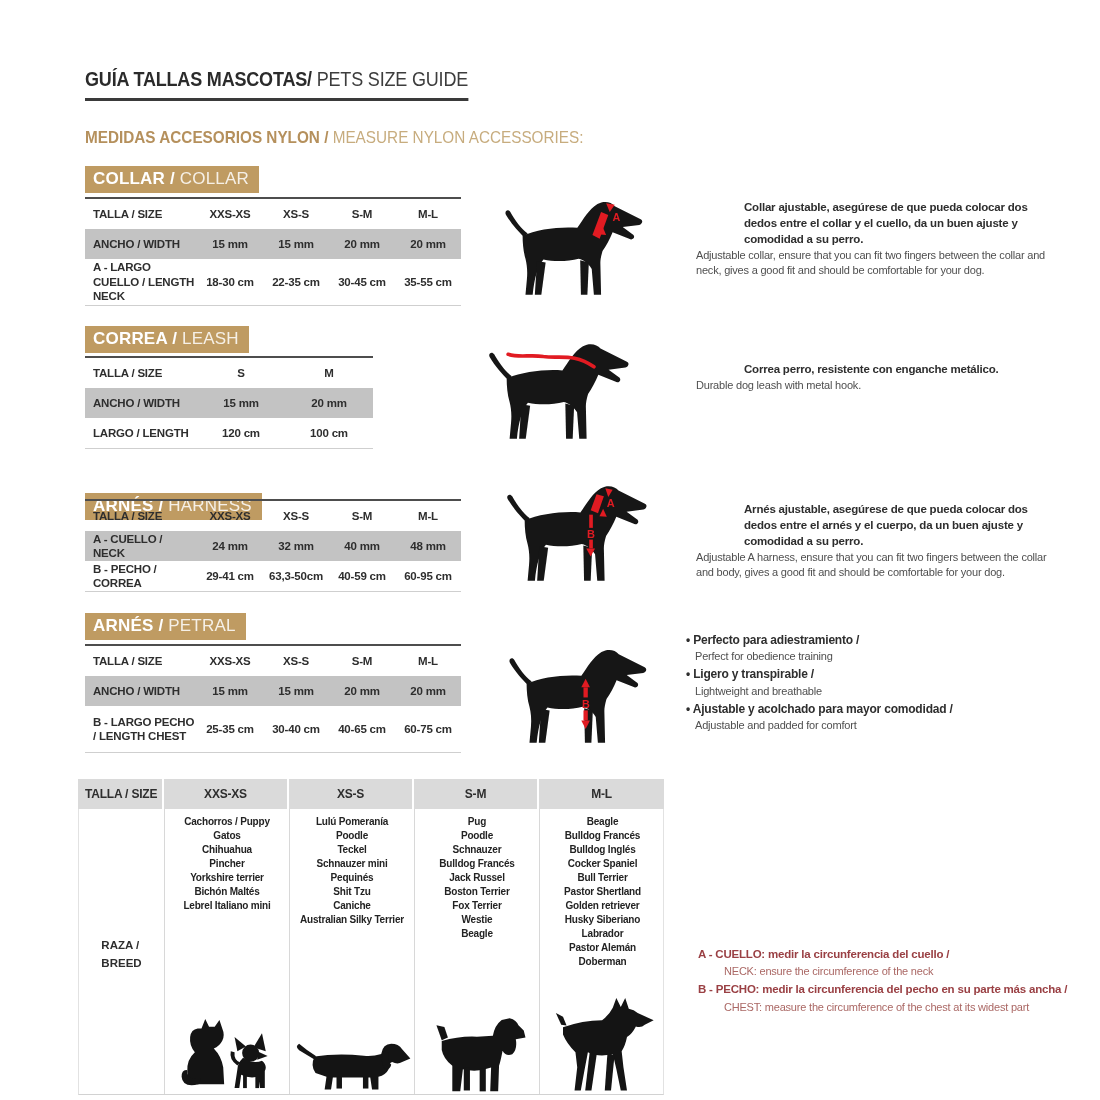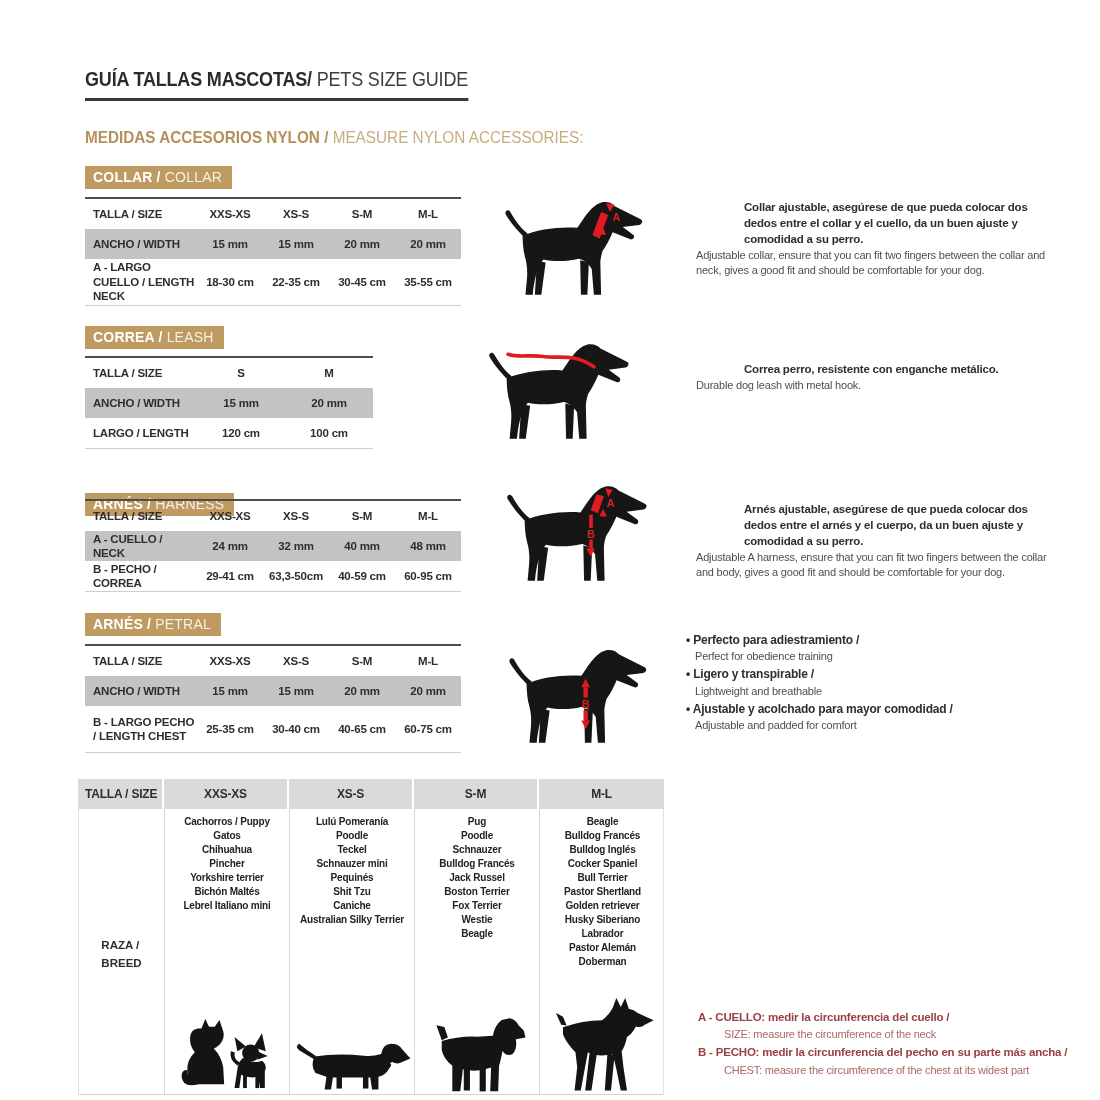--- a/index.html
+++ b/index.html
@@ -11,21 +11,21 @@
   .title{left:85px;top:68px;font-size:20px;font-weight:700;letter-spacing:-.2px;
          border-bottom:3px solid #3a3a3a;padding-bottom:7px;display:inline-block;
          transform:scaleX(.9);transform-origin:0 0;white-space:nowrap;color:#2b2b2b;}
   .title .t-l{font-weight:400;color:#3d3d3d;}
   .subtitle{left:85px;top:128px;font-size:17px;font-weight:700;white-space:nowrap;
             transform:scaleX(.9);transform-origin:0 0;color:#b5905c;}
   .subtitle .s-l{font-weight:400;color:#c7ac7e;}
 
   
   .badge{background:#bf9b62;color:#fff;display:inline-block;padding:3px 10px 4px 8px;
-         font-size:14px;font-weight:700;letter-spacing:.2px;white-space:nowrap;}
+         font-size:17px;font-weight:700;letter-spacing:.2px;white-space:nowrap;}
   .badge .b-l{font-weight:400;color:rgba(255,255,255,.85);}
   .sec1-badge{left:85px;top:166px;} .sec2-badge{left:85px;top:326px;}
   .sec3-badge{left:85px;top:493px;} .sec4-badge{left:85px;top:613px;}
 
   
   table.mtable{border-collapse:collapse;border-top:2px solid #4d4d4d;border-bottom:1px solid #cfcfcf;}
   .mtable td{font-size:11.5px;font-weight:700;color:#2e2e2e;height:30px;vertical-align:middle;
              text-align:center;letter-spacing:-.2px;padding:0 2px;}
   .mtable td.lbl{text-align:left;padding-left:8px;line-height:1.25;}
   .mtable tr.gray td{background:#c3c3c3;}
@@ -65,21 +65,21 @@
            border-bottom:1px solid #d2d2d2;border-left:1px solid #e2e2e2;border-right:1px solid #e2e2e2;}
   .bt-cell{border-right:1px solid #d8d8d8;min-height:232px;display:flex;flex-direction:column;
            justify-content:space-between;align-items:center;padding:6px 1px 0;gap:29px;}
   .bt-cell:last-child{border-right:none;}
   .bt-cell.rowlabel{justify-content:center;font-size:11.5px;font-weight:700;line-height:1.5;}
   .breeds{white-space:pre-line;text-align:center;font-size:10px;font-weight:700;line-height:14px;
           color:#232323;letter-spacing:-.2px;}
   .sil{display:block;margin-top:auto;}
 
   
-  .notes{left:698px;top:1008px;width:400px;letter-spacing:-.2px;}
+  .notes{left:698px;top:945px;width:400px;letter-spacing:-.2px;}
   .note-b{color:#9a4044;font-weight:700;font-size:11.5px;line-height:1.6;}
   .note-l{color:#aa6764;font-weight:400;font-size:11px;line-height:1.55;margin-left:26px;}
 </style>
 </head>
 <body>
 
 <svg width="0" height="0" style="position:absolute" aria-hidden="true">
   <symbol id="dog-body" viewBox="0 0 220 150">
     <g fill="#161616">
       <path d="M40 58 C60 49 92 45 116 47 C124 36 132 21 144 14 C153 9 163 11 168 17 L204 35 C208 37 206 42 202 43 L179 46 L194 57 C197 61 192 65 188 62 L165 53 C161 63 156 72 151 79 C149 86 148 91 148 96 L149 140 L139 140 L136 104 C131 96 125 92 118 90 C102 94 83 94 69 91 C61 100 56 118 54 140 L44 140 L46 118 C47 107 46 98 44 90 C41 80 40 68 40 58 Z"></path>
@@ -391,18 +391,18 @@
             <path d="M70 62 L78 64 L74 104 L67 104 Z"></path>
             <path d="M50 61 L58 63 L52 104 L45 104 Z"></path>
           </g>
         </svg>
       </div>
     </div>
   </div>
 
   <div class="abs notes">
     <div class="note-b">A - CUELLO: medir la circunferencia del cuello /</div>
-    <div class="note-l">SIZE: measure the circumference of the neck</div>
+    <div class="note-l">NECK: ensure the circumference of the neck</div>
     <div class="note-b">B - PECHO: medir la circunferencia del pecho en su parte más ancha /</div>
     <div class="note-l">CHEST: measure the circumference of the chest at its widest part</div>
   </div>
 
 </div>
 
 </body></html>

